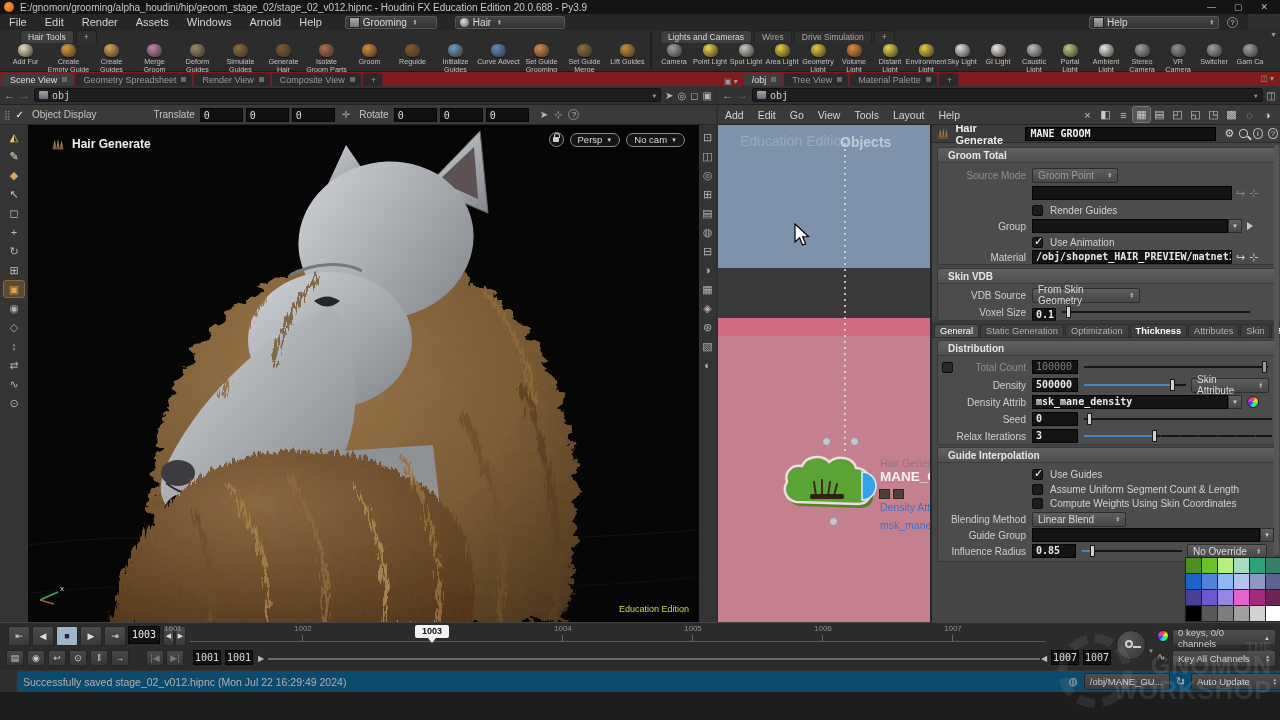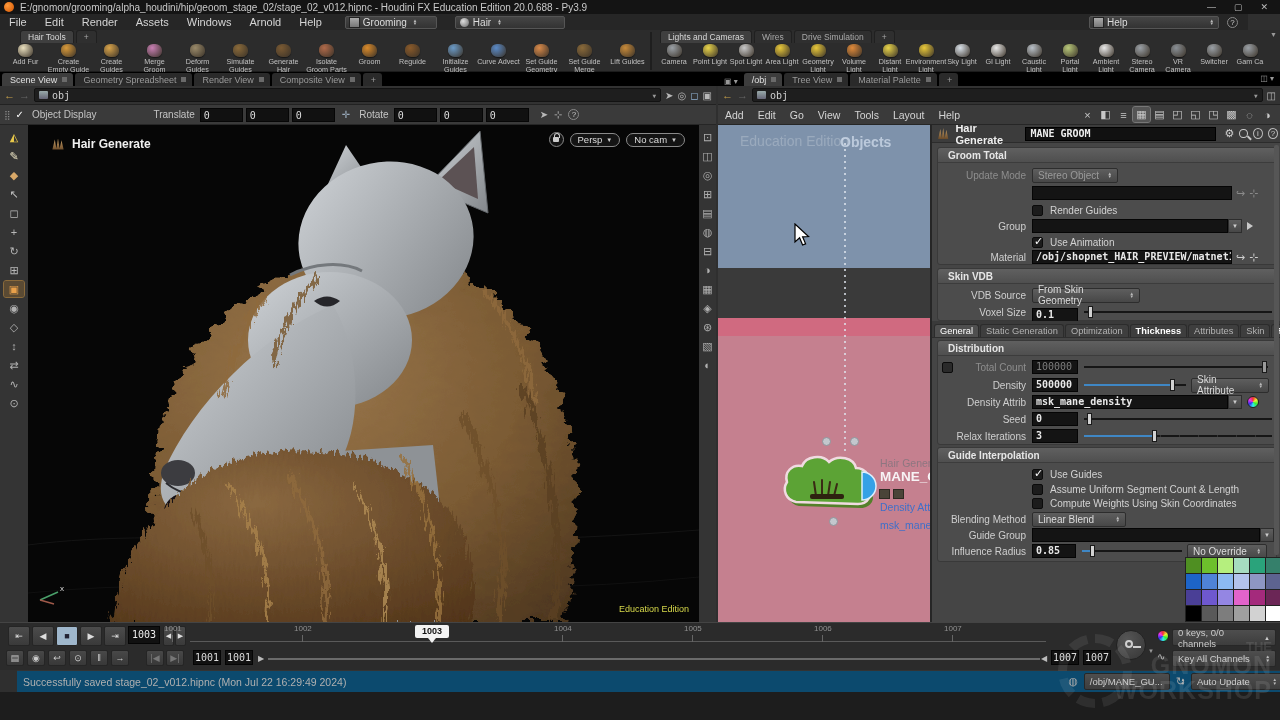--- a/index.html
+++ b/index.html
@@ -27,21 +27,21 @@
   .shelf{left:0;top:30px;width:1280px;height:42px;background:#2c2c2c;border-bottom:1px solid #1c1c1c;}
   .shelftabs{position:absolute;top:0;height:13px;display:flex;align-items:flex-end;gap:2px;font-size:8.5px;}
   .stab{background:#2f2f2f;color:#a8a8a8;border:1px solid #202020;border-bottom:0;border-radius:3px 3px 0 0;padding:1px 7px;}
   .stab.active{background:#3f3f3f;color:#d8d8d8;}
   .tools{position:absolute;top:13px;height:29px;display:flex;align-items:flex-start;overflow:hidden;}
   .tool{display:flex;flex-direction:column;align-items:center;font-size:7.2px;line-height:7.6px;color:#c2c2c2;text-align:center;flex:none;padding-top:1px;}
   .toolicon{width:15px;height:13px;border-radius:40% 45% 40% 45%;margin-bottom:1px;box-shadow:0 1px 1px rgba(0,0,0,.5);}
   .shelfdiv{position:absolute;top:2px;width:2px;height:38px;background:#1e1e1e;}
 
   
-  .panetabs{left:0;top:72px;width:1280px;height:14px;background:#000000;display:flex;align-items:flex-start;}
+  .panetabs{left:0;top:72px;width:1280px;height:14px;background:#7f1d1d;display:flex;align-items:flex-start;}
   .ptabrow{display:flex;gap:2px;align-items:flex-end;height:14px;}
   .ptb{background:#2a2a2a;color:#9a9a9a;font-size:9px;padding:1px 6px 1px 8px;border-radius:3px 3px 0 0;display:flex;align-items:center;gap:5px;height:13px;}
   .ptb.active{background:#3d3d3d;color:#e0e0e0;}
   .ptb .closebox{width:5px;height:5px;background:#6a6a6a;display:inline-block;}
   .pathbar{height:19px;background:#323232;border-bottom:1px solid #222;display:flex;align-items:center;gap:4px;padding:0 4px;}
   .navarrow{font-size:11px;color:#c8a24a;}
   .navarrow.dim{color:#666;}
   .pathfield{height:14px;background:#1e1e1e;border:1px solid #121212;border-radius:2px;display:flex;align-items:center;
     font-family:"DejaVu Sans Mono",monospace;font-size:10px;color:#d0d0d0;padding:0 4px;gap:4px;flex:1;}
   .nodetag{width:9px;height:8px;background:linear-gradient(#9aa,#667);border-radius:1px;}
@@ -267,21 +267,21 @@
         <div class="tool" style="width: 43px;">
           <span class="toolicon" style="background: radial-gradient(circle at 35% 30%, rgb(106, 154, 199), rgb(58, 50, 40));"></span>
           <span>Initialize Guides</span>
         </div>
         <div class="tool" style="width: 43px;">
           <span class="toolicon" style="background: radial-gradient(circle at 35% 30%, rgb(90, 138, 199), rgb(58, 50, 40));"></span>
           <span>Curve Advect</span>
         </div>
         <div class="tool" style="width: 43px;">
           <span class="toolicon" style="background: radial-gradient(circle at 35% 30%, rgb(217, 138, 74), rgb(58, 50, 40));"></span>
-          <span>Set Guide Geometry</span>
+          <span>Set Guide Grooming</span>
         </div>
         <div class="tool" style="width: 43px;">
           <span class="toolicon" style="background: radial-gradient(circle at 35% 30%, rgb(138, 106, 58), rgb(58, 50, 40));"></span>
           <span>Set Guide Merge</span>
         </div>
         <div class="tool" style="width: 43px;">
           <span class="toolicon" style="background: radial-gradient(circle at 35% 30%, rgb(199, 138, 58), rgb(58, 50, 40));"></span>
           <span>Lift Guides</span>
         </div>
       </div>
@@ -655,23 +655,23 @@
       <span class="hicon">⚙</span>
       <span class="maglass"></span>
       <span class="infocircle">i</span>
       <span class="infocircle">?</span>
     </div>
 
     <div class="gbox" style="top:22px;height:118px;">
       <div class="ghead">Groom Total</div>
     </div>
     <div class="prow" style="top:42px;">
-      <span class="plabel dis">Update Mode</span>
+      <span class="plabel dis">Source Mode</span>
       <span class="dd dis" style="width:86px;">
-        <span>Stereo Object</span>
+        <span>Groom Point</span>
         <span class="spin" style="margin-left:auto;">
             <span>▲</span>
             <span>▼</span>
           </span>
         </span>
     </div>
     <div class="prow" style="top:60px;">
       <span class="plabel dis"></span>
 
       <span class="fld dim" style="width:200px;"></span>
@@ -709,21 +709,21 @@
       <span class="dd" style="width:108px;">
         <span>From Skin Geometry</span>
         <span class="spin" style="margin-left:auto;">
             <span>▲</span>
             <span>▼</span>
           </span>
         </span>
     </div>
     <div class="prow" style="top:179px;">
       <span class="plabel">Voxel Size</span>
-      <span class="fld" style="width:46px;margin-top:6px;">0.1</span>
+      <span class="fld" style="width:24px;margin-top:6px;">0.1</span>
       <span class="sl" style="width:188px;margin-left:6px;">
         <span class="track"></span>
           <span class="handle" style="left:4px;"></span>
         </span>
     </div>
 
     <div class="ptabs" id="param-tabs">
         <span class="ptab active">General</span>
         <span class="ptab">Static Generation</span>
         <span class="ptab">Optimization</span>

